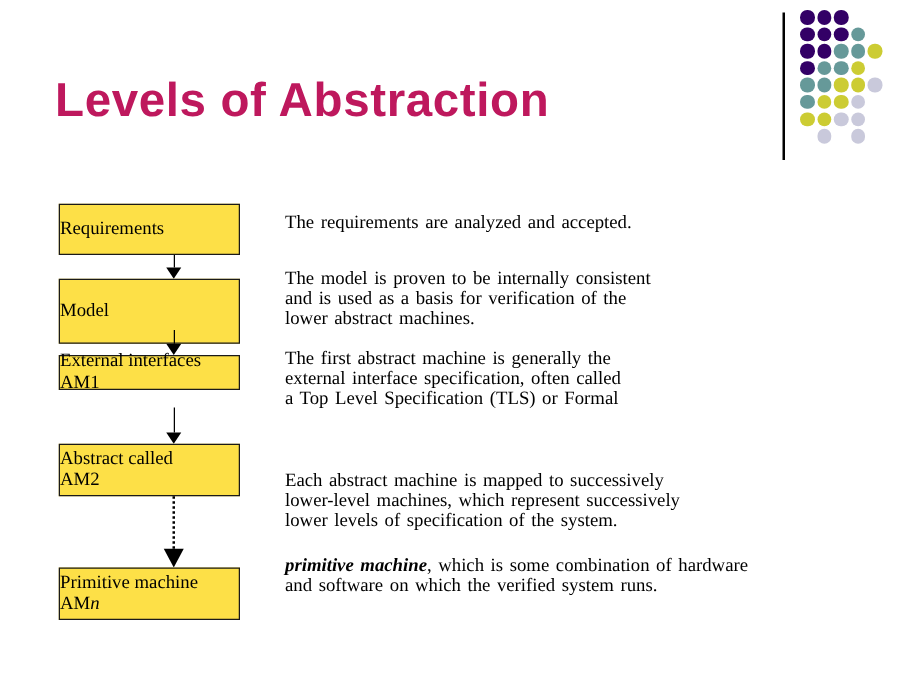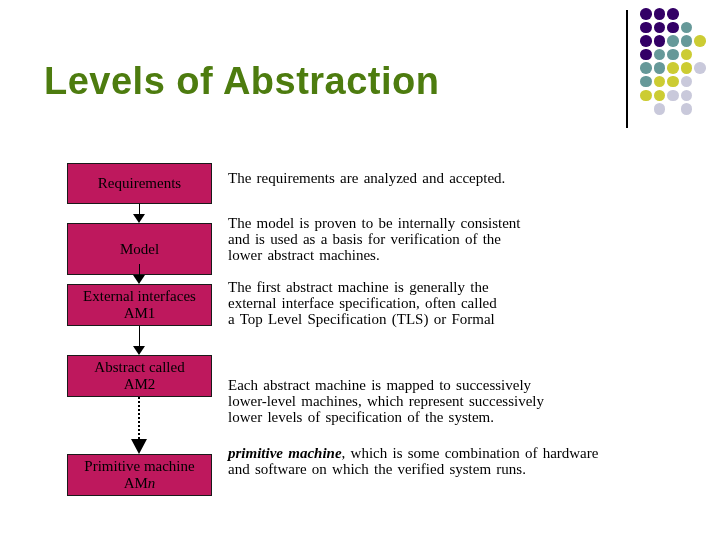--- a/index.html
+++ b/index.html
@@ -38,35 +38,35 @@
     display: grid;
     grid-template-columns: repeat(5, 13.5px);
     grid-auto-rows: 13.6px;
   }
   .dot { width: 11.5px; height: 11.5px; border-radius: 50%; }
   .dot.empty { visibility: hidden; }
 
   
   .box {
     position: absolute;
-    left: 67px; width: 145px;
+    left: 47px; width: 145px;
     box-sizing: border-box;
     border: 1px solid #1a1a1a;
-    background: #be185d;
+    background: #fde047;
     display: flex;
     flex-direction: column;
     justify-content: center;
-    align-items: center;
+    align-items: flex-start;
     font-size: 15px;
     line-height: 17px;
     text-align: center;
   }
   .b1 { top: 163px; height: 41px; }
   .b2 { top: 223px; height: 52px; }
-  .b3 { top: 284px; height: 42px; }
+  .b3 { top: 284px; height: 28px; }
   .b4 { top: 355px; height: 42px; }
   .b5 { top: 454px; height: 42px; }
   .it { font-style: italic; }
 
   
   .arrow {
     position: absolute;
     display: flex;
     flex-direction: column;
     align-items: center;
@@ -103,21 +103,21 @@
   .p3 { top: 280px; }
   .p4 { top: 378px; }
   .p5 { top: 446px; }
   .em { font-style: italic; font-weight: bold; }
 </style>
 </head>
 <body>
 
 <div class="slide">
 
-  <h1 class="title" style="color: #4d7c0f;">Levels of Abstraction</h1>
+  <h1 class="title" style="color: #be185d;">Levels of Abstraction</h1>
 
   <div class="vline" style="background: rgb(0, 0, 0);"></div>
   <div class="dots" id="dots">
       <div class="dot" style="background: rgb(51, 0, 102);"></div>
       <div class="dot" style="background: rgb(51, 0, 102);"></div>
       <div class="dot" style="background: rgb(51, 0, 102);"></div>
       <div class="dot empty"></div>
       <div class="dot empty"></div>
       <div class="dot" style="background: rgb(51, 0, 102);"></div>
       <div class="dot" style="background: rgb(51, 0, 102);"></div>

